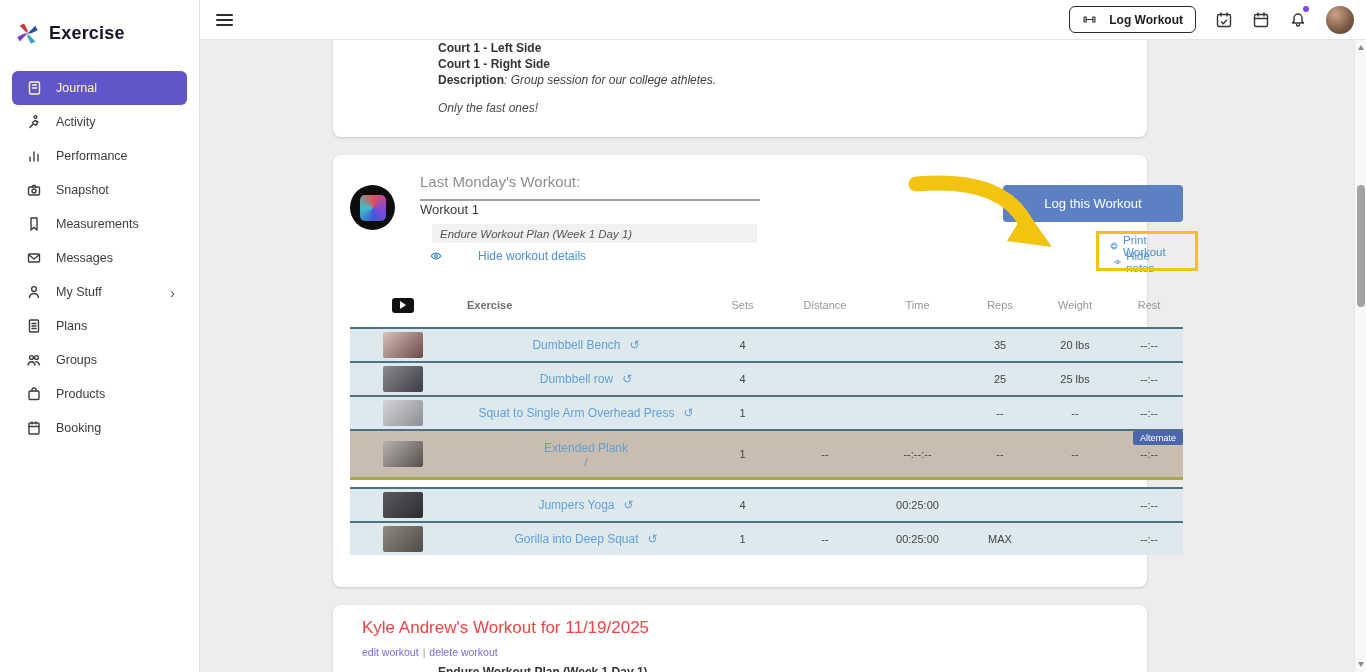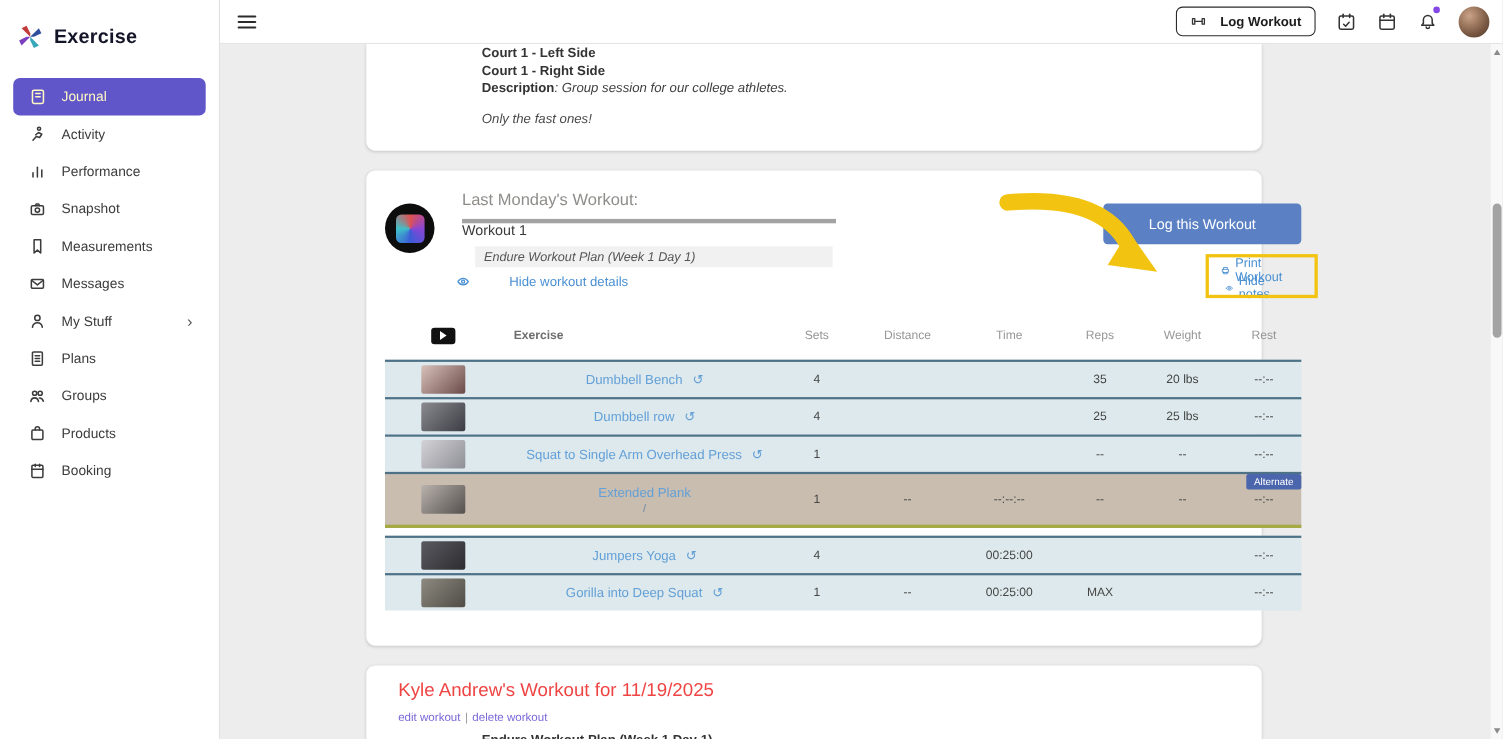--- a/index.html
+++ b/index.html
@@ -41,26 +41,26 @@
   .c1-l2 { top:17px; font-weight:bold; }
   .c1-l3 { top:33px; }
   .c1-l3 .dlabel { font-weight:bold; }
   .c1-l3 .dtext { font-style:italic; color:#3f3f3f; }
   .c1-note { top:61px; font-style:italic; color:#4a4a4a; }
 
   
   .card-workout { height:432px; margin-top:18px; border-radius:8px; }
   .w-avatar { position:absolute; left:17px; top:30px; width:45px; height:45px; border-radius:50%; background:#0d0d0d; display:flex; align-items:center; justify-content:center; }
   .w-avatar .pin { width:26px; height:26px; border-radius:5px; background:conic-gradient(#e05252,#8a46d6,#3b5bd6,#3fc1c9,#e05252); }
-  .w-title { position:absolute; left:87px; top:18px; width:340px; padding-bottom:9px; border-bottom:4px solid #a3a3a3; font-size:15px; color:#8f8d8a; }
+  .w-title { position:absolute; left:87px; top:18px; width:340px; padding-bottom:9px; border-bottom:2px solid #a3a3a3; font-size:15px; color:#8f8d8a; }
   .w-name { position:absolute; left:87px; top:47px; font-size:13px; color:#3a3a3a; }
   .w-plan { position:absolute; left:99px; top:69px; width:325px; height:19px; background:#f1f1f1; font-style:italic; font-size:11.5px; color:#555; display:flex; align-items:center; padding-left:8px; }
   .link { color:#4a90d2; font-size:12px; text-decoration:none; display:inline-flex; align-items:center; gap:5px; cursor:pointer; }
   .link svg { width:12px; height:12px; fill:none; stroke:#4a90d2; stroke-width:1.4; stroke-linecap:round; stroke-linejoin:round; }
-  .w-hide-details { position:absolute; left:82px; top:94px;gap:36px; }
+  .w-hide-details { position:absolute; left:97px; top:94px;gap:36px; }
   .w-log-btn { position:absolute; left:670px; top:30px; width:180px; height:37px; background:#5b80c3; border:none; border-radius:4px; color:#fff; font-size:13px; cursor:pointer; font-family:inherit; }
   .w-print { position:absolute; left:777px; top:79px; font-size:11.5px; }
   .w-hide-notes { position:absolute; left:781px; top:95px; font-size:11.5px; }
 
   
   .ex-table { position:absolute; left:17px; top:135px; width:833px; font-size:11px; }
   .ex-grid { display:grid; grid-template-columns:105px 250px 75px 90px 95px 70px 80px 68px; align-items:center; }
   .ex-header { height:30px; color:#979797; }
   .ex-header .h-ex { font-weight:600; color:#6e6e6e; padding-left:12px; }
   .hcell { text-align:center; }

